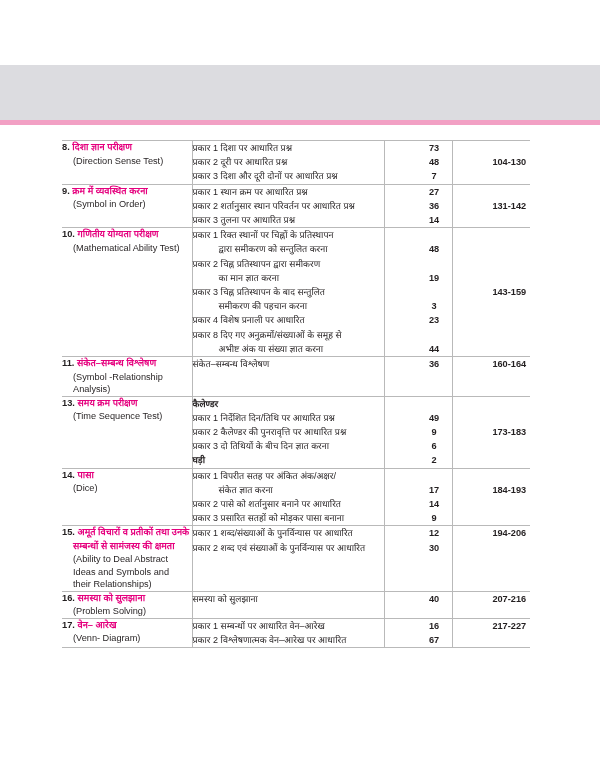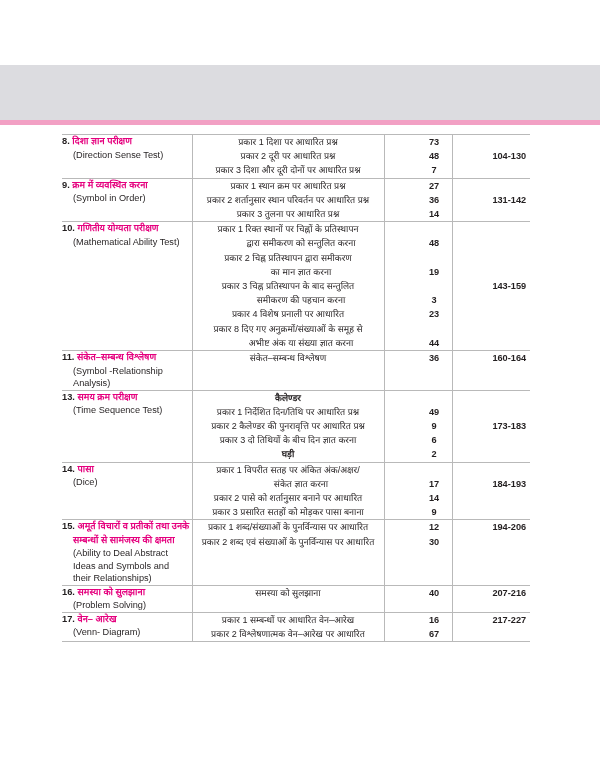--- a/index.html
+++ b/index.html
@@ -35,21 +35,21 @@
     left: 0;
     top: 120px;
     width: 600px;
     height: 5px;
     background: #f2a0c4;
   }
   
   .toc-table {
     position: absolute;
     left: 62px;
-    top: 134px;
+    top: 140px;
     width: 468px;
     border-collapse: collapse;
     table-layout: fixed;
   }
   .toc-table td {
     vertical-align: top;
     padding: 0;
     border-top: 1px solid #b9b9b9;
     border-bottom: 1px solid #b9b9b9;
     border-left: 1px solid #b9b9b9;
@@ -57,21 +57,21 @@
   }
   .toc-table tr td:first-child { border-left: none; }
   .toc-table tr td:last-child  { border-right: none; }
 
   col.c-topic { width: 130px; }
   col.c-types { width: 192px; }
   col.c-count { width: 68px; }
   col.c-pages { width: 78px; }
 
   .cell-topic { padding: 4px 4px 8px 2px; }
-  .cell-types { padding: 4px 4px 8px 7px; text-align: center; }
+  .cell-types { padding: 4px 4px 8px 7px; }
   .cell-count { padding: 4px 0 8px 0; text-align: center; }
   .cell-pages { padding: 4px 0 8px 0; text-align: center; }
 
   .topic-hi {
     color: #e5007e;
     font-weight: bold;
     font-size: 9.3px;
     line-height: 13.5px;
     white-space: nowrap;
   }

